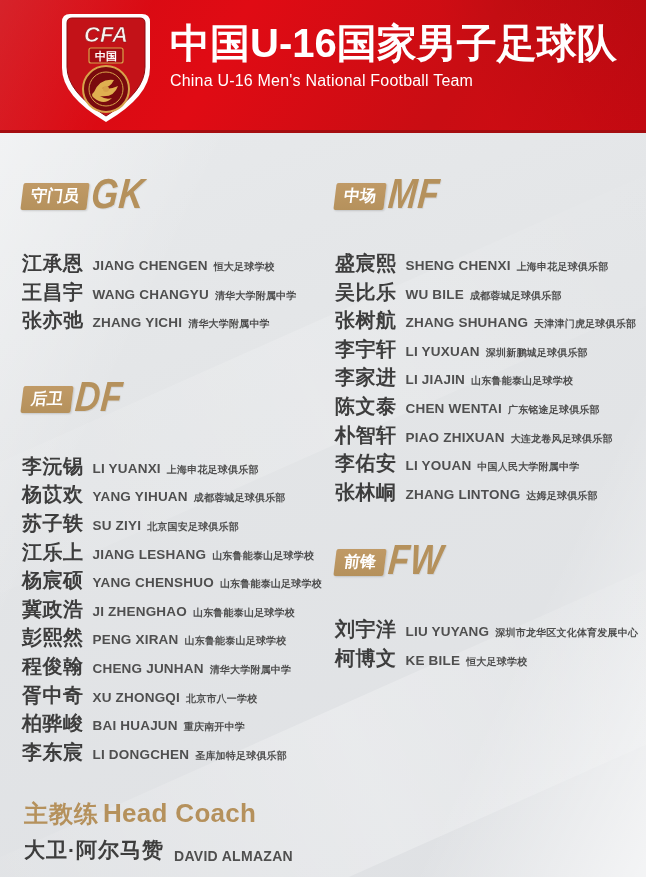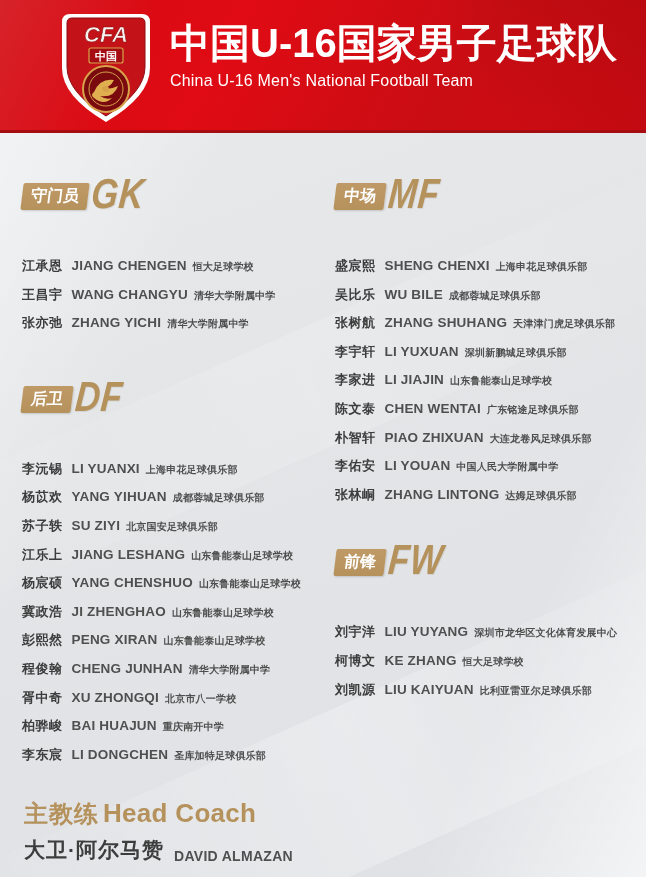--- a/index.html
+++ b/index.html
@@ -55,21 +55,21 @@
     font-size:42px;line-height:32px;font-weight:bold;font-style:italic;
     color:var(--gold,#b5915c);
     transform:scaleX(.82) skewX(-6deg);
     transform-origin:left bottom;
     margin-left:2px;letter-spacing:1px;
     text-shadow:1px 1px 1px rgba(0,0,0,.08);
   }
 
   .rows{margin-top:2px;}
   .player-row{display:flex;align-items:baseline;height:28.6px;white-space:nowrap;}
-  .p-name{font-size:13px;font-weight:bold;color:var(--text_dark,#3d3d3d);margin-right:9px;letter-spacing:.5px;}
+  .p-name{font-size:20px;font-weight:bold;color:var(--text_dark,#3d3d3d);margin-right:9px;letter-spacing:.5px;}
   .p-pinyin{font-size:13.5px;font-weight:bold;color:var(--text_gray,#4f4f4f);margin-right:6px;letter-spacing:.2px;}
   .p-club{font-size:10px;font-weight:bold;color:var(--text_gray,#4f4f4f);letter-spacing:.2px;margin-top:40px;}
 
   
   .coach{position:absolute;left:24px;top:798px;}
   .coach-title{color:var(--gold,#b5915c);font-weight:bold;}
   .coach-title .zh{font-size:24px;letter-spacing:1px;}
   .coach-title .en{font-size:26px;margin-left:4px;letter-spacing:.3px;}
   .coach-name{margin-top:6px;display:flex;align-items:flex-end;}
   .coach-name .zh{font-size:21px;font-weight:bold;color:var(--text_dark,#3d3d3d);margin-right:10px;letter-spacing:1px;}
@@ -258,27 +258,22 @@
         <span class="badge-en">FW</span>
       </div>
       <div class="rows">
           <div class="player-row">
             <span class="p-name">刘宇洋</span>
             <span class="p-pinyin">LIU YUYANG</span>
             <span class="p-club">深圳市龙华区文化体育发展中心</span>
           </div>
           <div class="player-row">
             <span class="p-name">柯博文</span>
-            <span class="p-pinyin">KE ZHANG</span>
+            <span class="p-pinyin">KE BILE</span>
             <span class="p-club">恒大足球学校</span>
-          </div>
-          <div class="player-row">
-            <span class="p-name">刘凯源</span>
-            <span class="p-pinyin">LIU KAIYUAN</span>
-            <span class="p-club">比利亚雷亚尔足球俱乐部</span>
           </div>
         </div>
     </div>
   </div>
 
   <div class="coach">
     <div class="coach-title">
       <span class="zh">主教练</span><span class="en">Head Coach</span>
     </div>
     <div class="coach-name">

